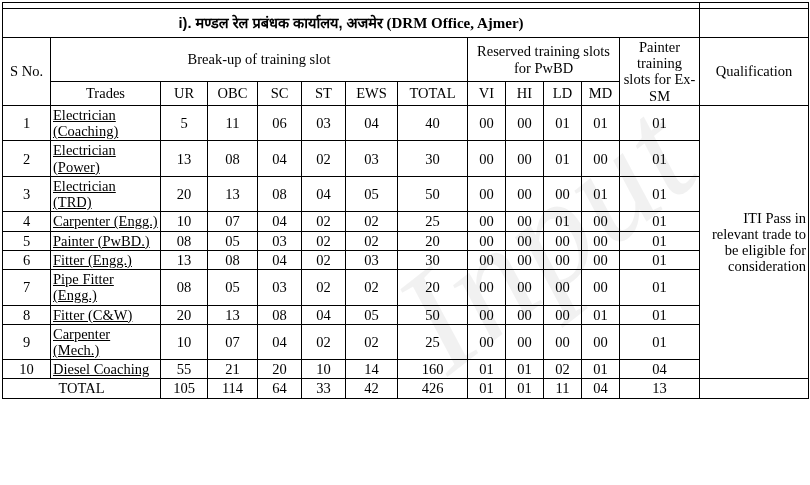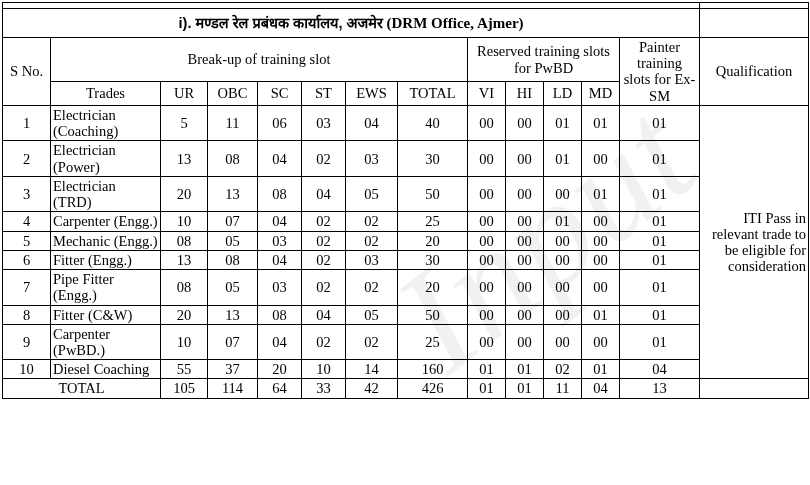--- a/index.html
+++ b/index.html
@@ -85,20 +85,21 @@
     font-weight: bold;
   }
   .ctr { text-align: center; }
   .hdr { text-align: center; font-size: 14.5px; }
   .hdr-big { font-size: 15px; }
   .trade {
     text-align: left;
     padding-left: 5px;
     font-size: 14.5px;
     line-height: 1.08;
+    text-decoration: underline;
   }
   .num { text-align: center; font-size: 14.5px; }
   .sno { text-align: center; font-size: 14.5px; }
   .qual {
     text-align: right;
     font-size: 14.5px;
     line-height: 1.25;
     vertical-align: middle;
   }
   .total-row td { font-size: 14.5px; }
@@ -225,21 +226,21 @@
       <td class="num">25</td>
       <td class="num">00</td>
       <td class="num">00</td>
       <td class="num">01</td>
       <td class="num">00</td>
       <td class="num">01</td>
     </tr>
 
     <tr>
       <td class="sno">5</td>
-      <td class="trade">Mechanic (Engg.)</td>
+      <td class="trade">Painter (PwBD.)</td>
       <td class="num">08</td>
       <td class="num">05</td>
       <td class="num">03</td>
       <td class="num">02</td>
       <td class="num">02</td>
       <td class="num">20</td>
       <td class="num">00</td>
       <td class="num">00</td>
       <td class="num">00</td>
       <td class="num">00</td>
@@ -289,39 +290,39 @@
       <td class="num">50</td>
       <td class="num">00</td>
       <td class="num">00</td>
       <td class="num">00</td>
       <td class="num">01</td>
       <td class="num">01</td>
     </tr>
 
     <tr>
       <td class="sno">9</td>
-      <td class="trade">Carpenter (PwBD.)</td>
+      <td class="trade">Carpenter (Mech.)</td>
       <td class="num">10</td>
       <td class="num">07</td>
       <td class="num">04</td>
       <td class="num">02</td>
       <td class="num">02</td>
       <td class="num">25</td>
       <td class="num">00</td>
       <td class="num">00</td>
       <td class="num">00</td>
       <td class="num">00</td>
       <td class="num">01</td>
     </tr>
 
     <tr>
       <td class="sno">10</td>
       <td class="trade">Diesel Coaching</td>
       <td class="num">55</td>
-      <td class="num">37</td>
+      <td class="num">21</td>
       <td class="num">20</td>
       <td class="num">10</td>
       <td class="num">14</td>
       <td class="num">160</td>
       <td class="num">01</td>
       <td class="num">01</td>
       <td class="num">02</td>
       <td class="num">01</td>
       <td class="num">04</td>
     </tr>

